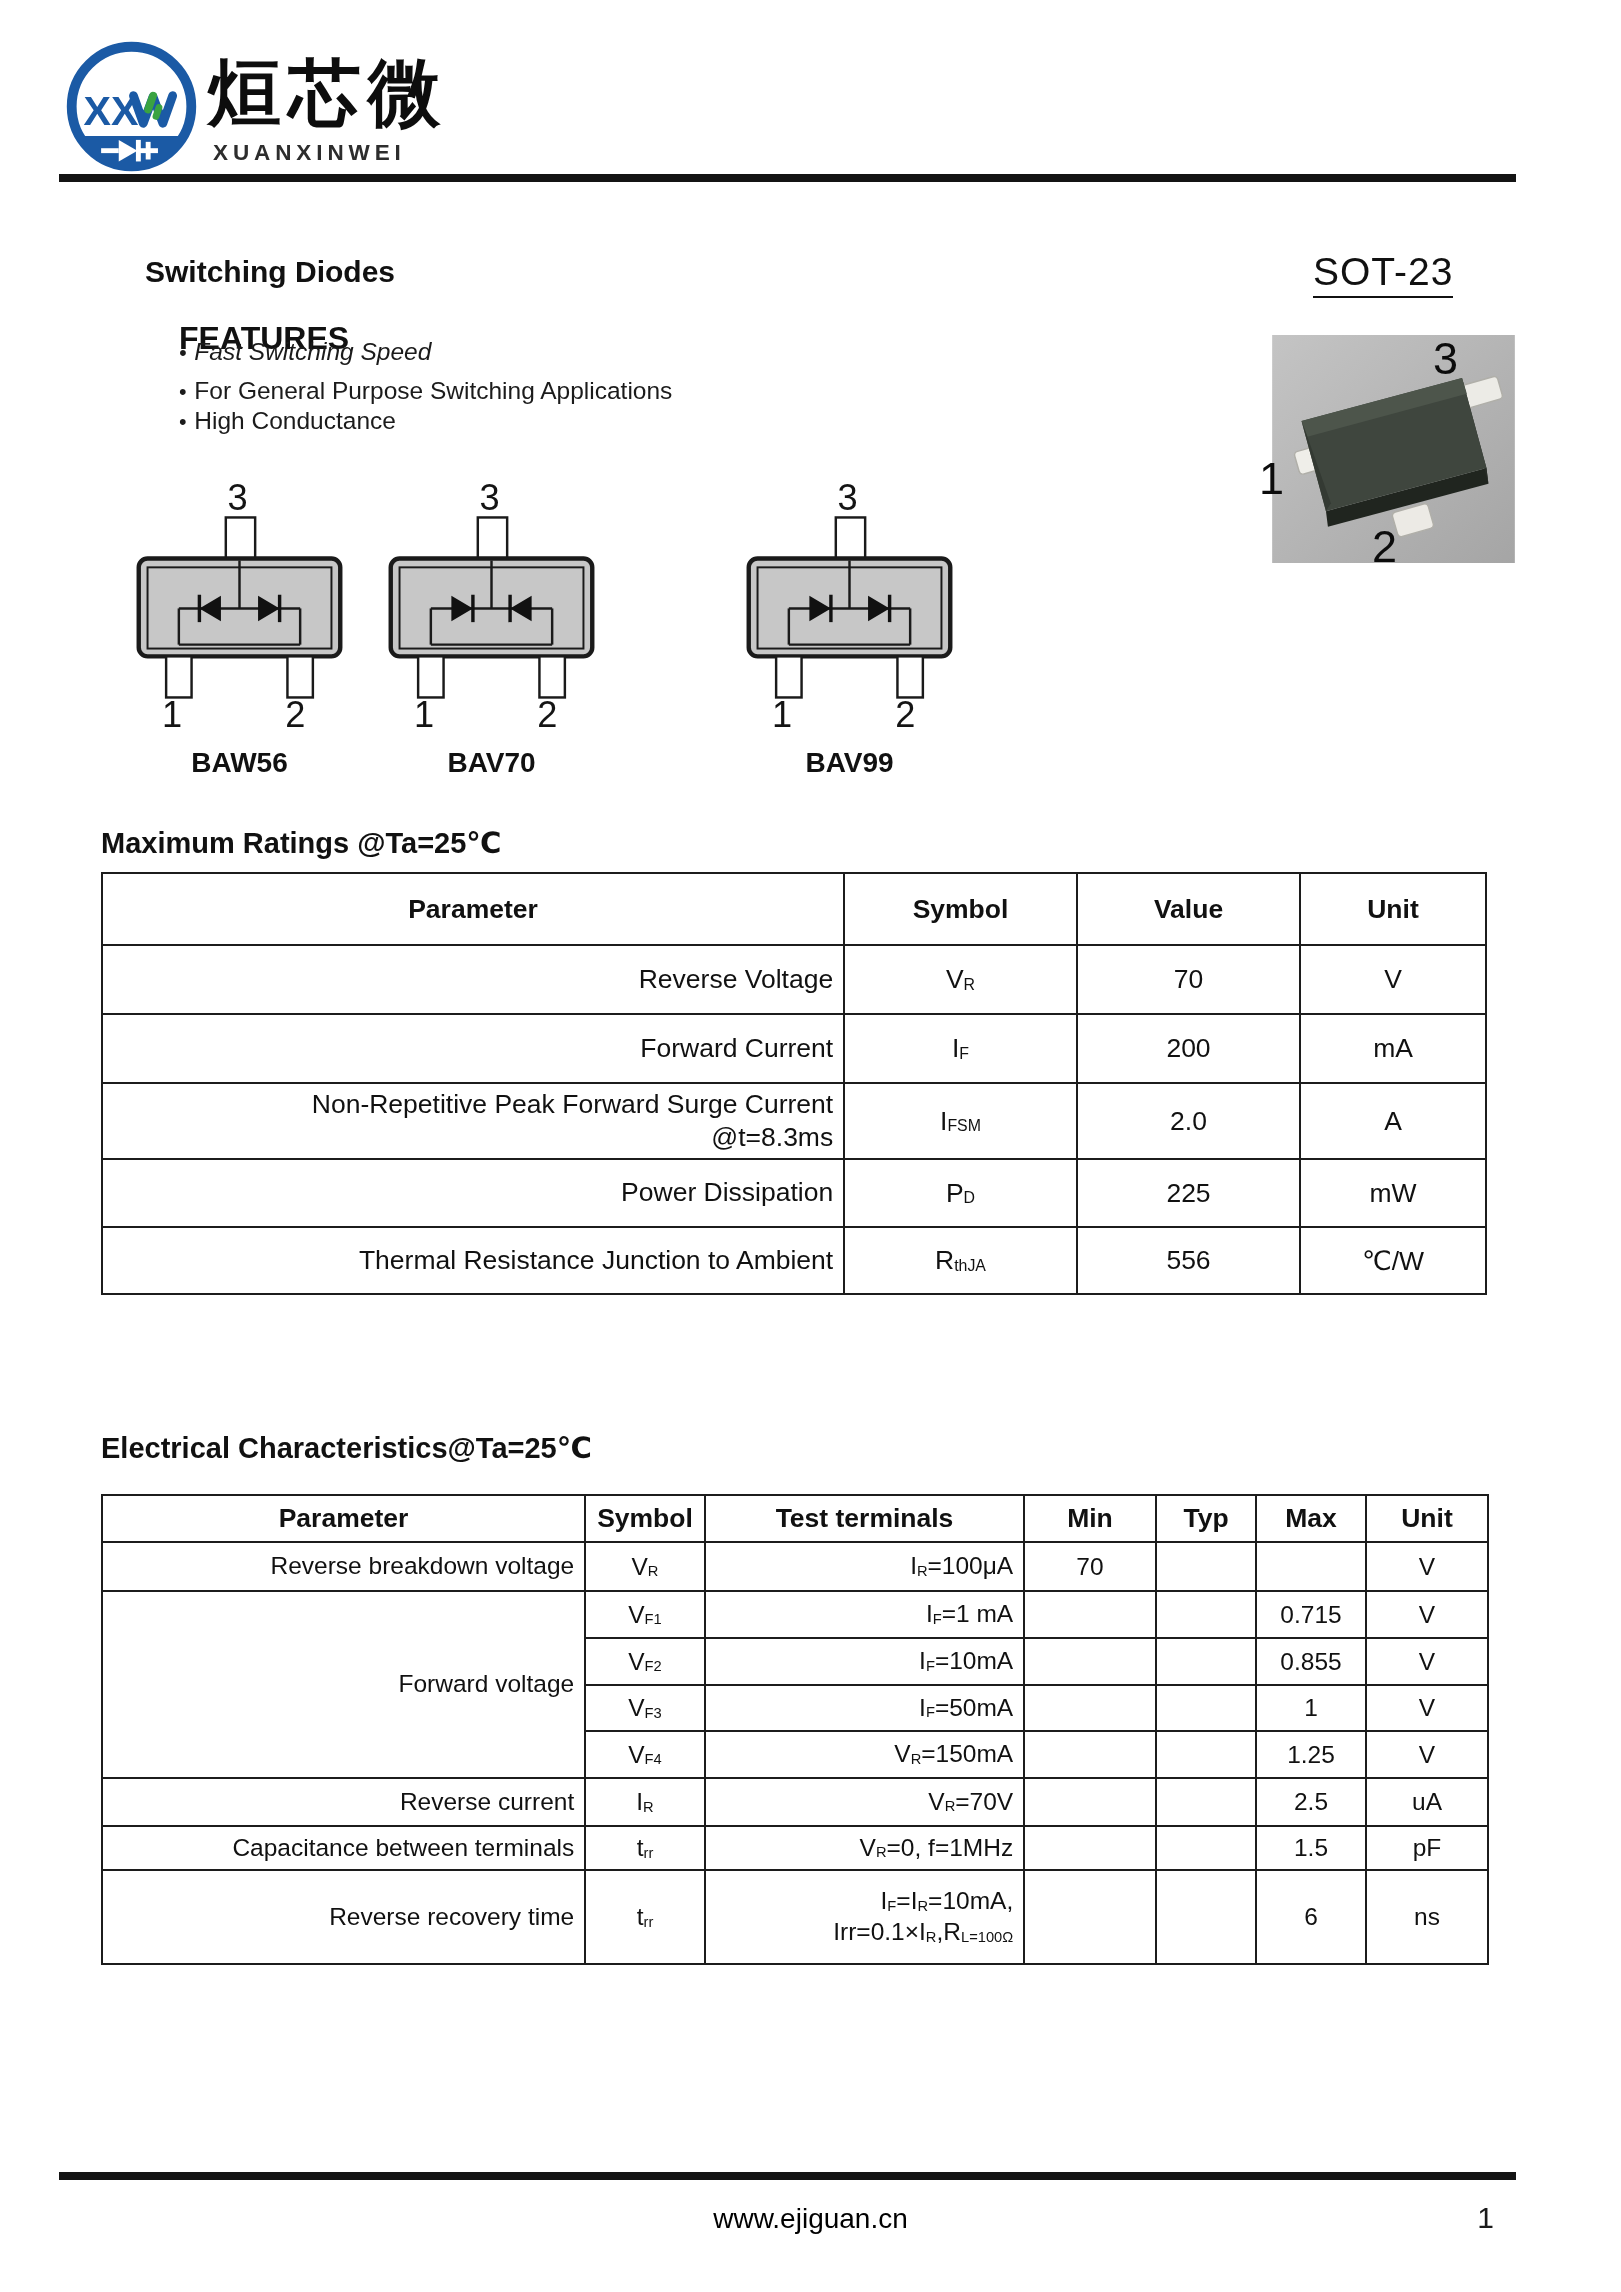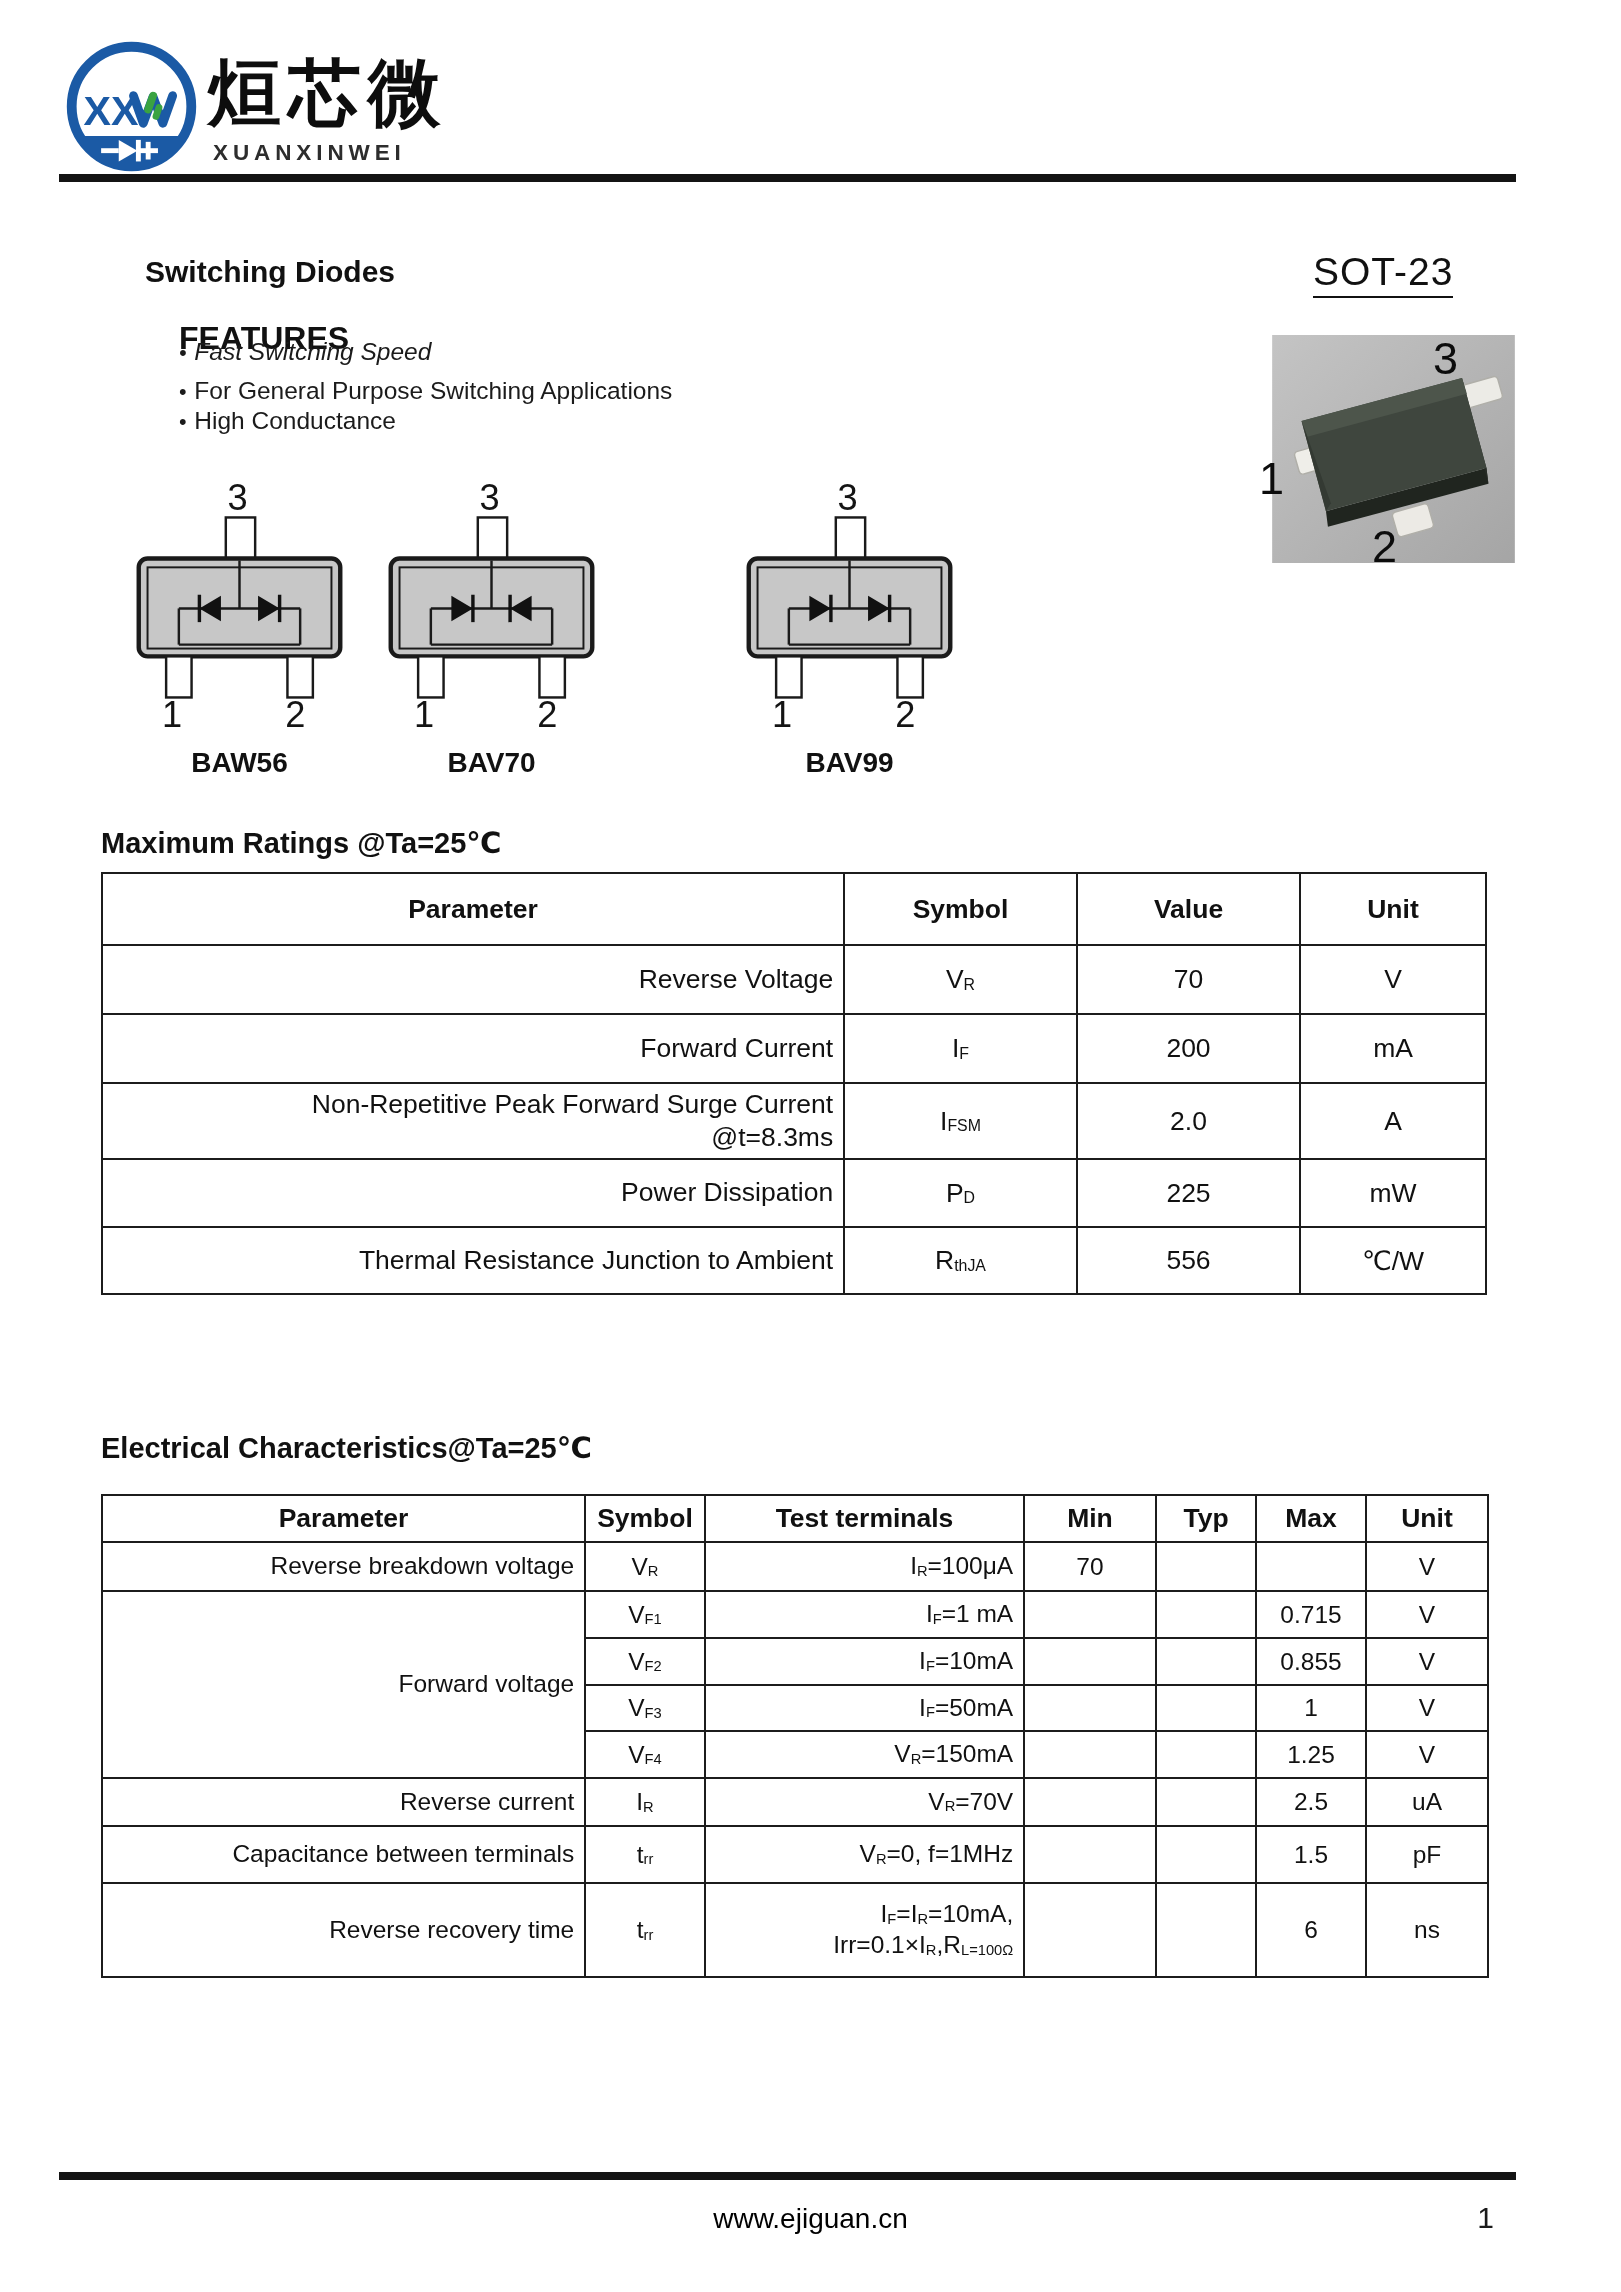--- a/index.html
+++ b/index.html
@@ -295,21 +295,21 @@
     </tr>
     <tr style="height:48px;">
       <td class="cell-left">Reverse current</td>
       <td class="cell-center">I<sub>R</sub></td>
       <td class="cell-left">V<sub>R</sub>=70V</td>
       <td class="cell-center"></td>
       <td class="cell-center"></td>
       <td class="cell-center">2.5</td>
       <td class="cell-center">uA</td>
     </tr>
-    <tr style="height:57px;">
+    <tr style="height:44px;">
       <td class="cell-left">Capacitance between terminals</td>
       <td class="cell-center">t<sub>rr</sub></td>
       <td class="cell-left">V<sub>R</sub>=0, f=1MHz</td>
       <td class="cell-center"></td>
       <td class="cell-center"></td>
       <td class="cell-center">1.5</td>
       <td class="cell-center">pF</td>
     </tr>
     <tr style="height:94px;">
       <td class="cell-left">Reverse recovery time</td>

